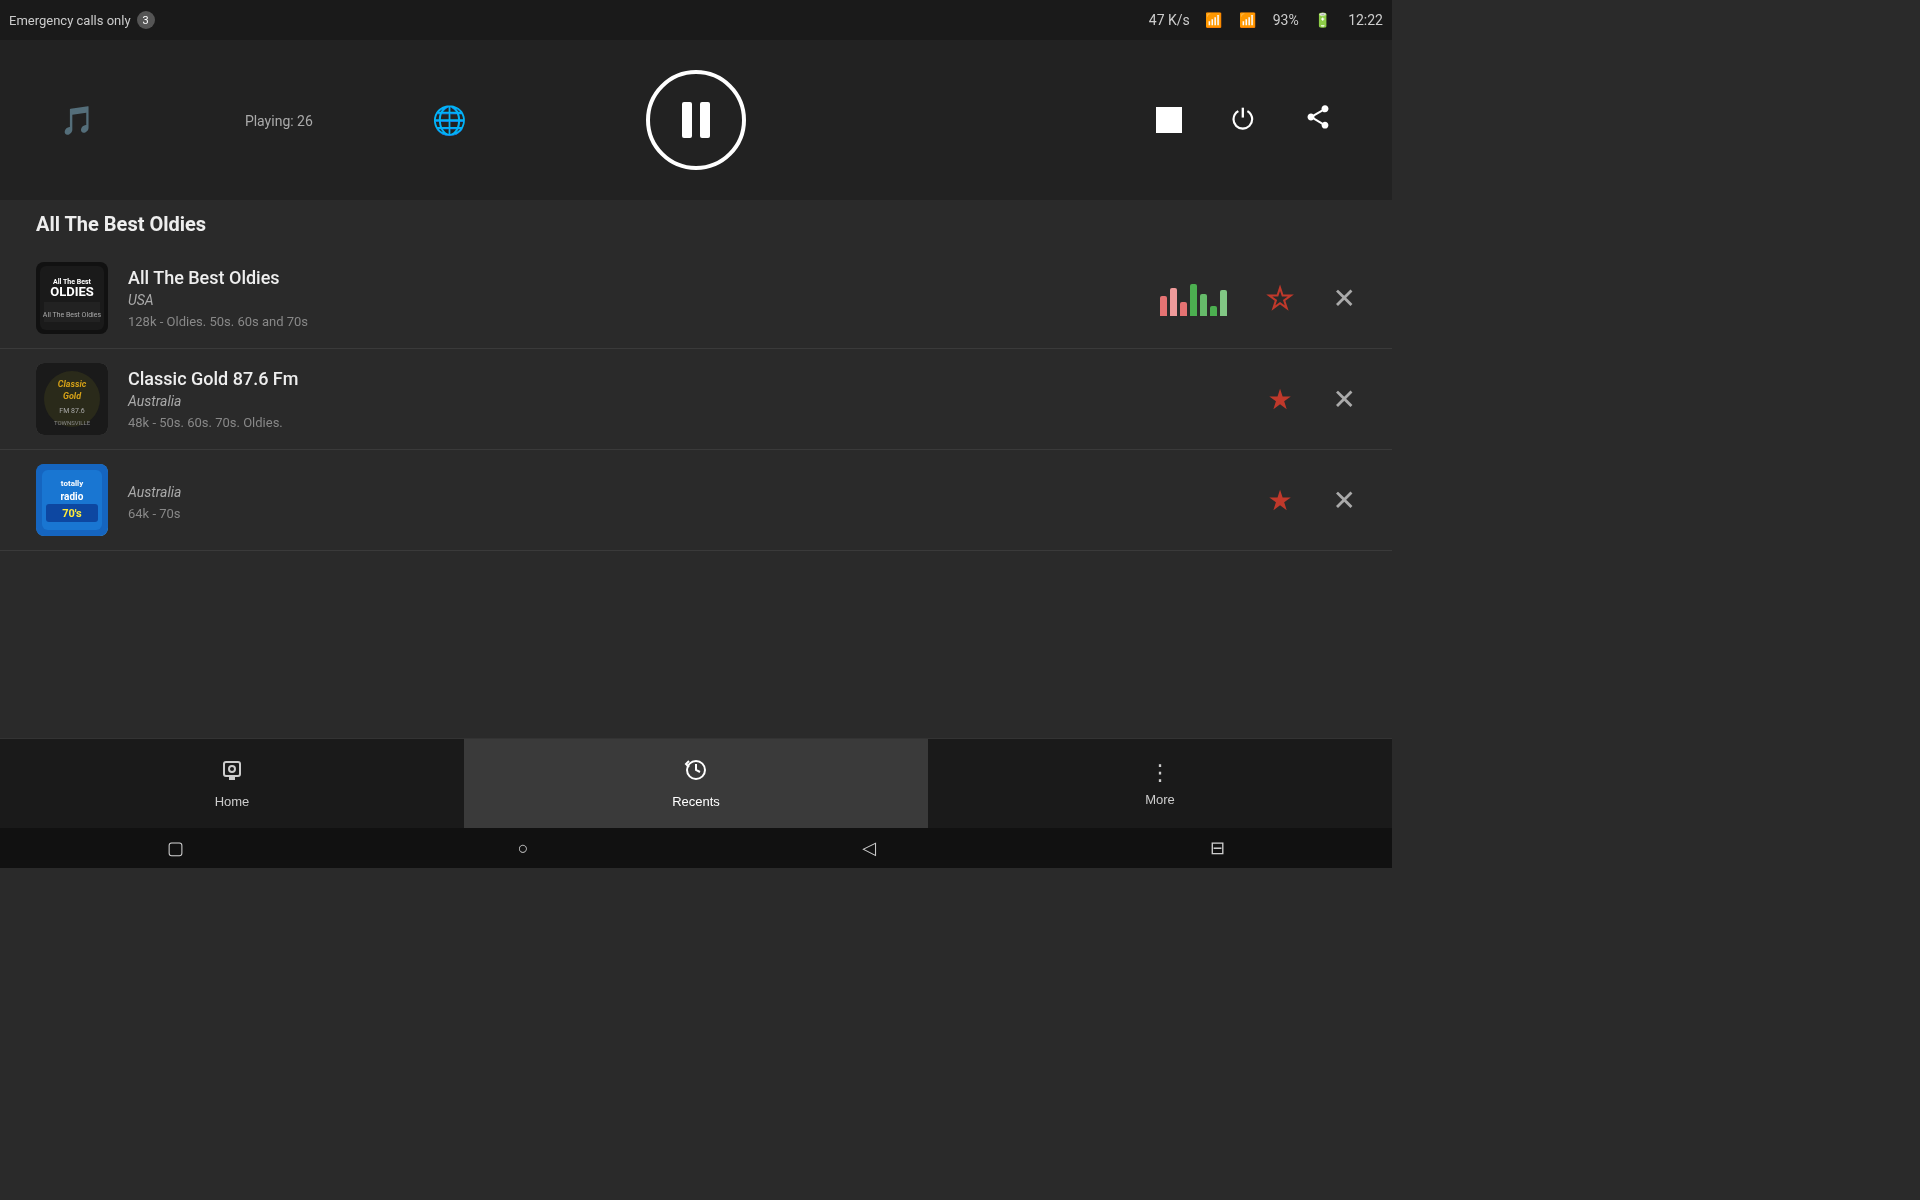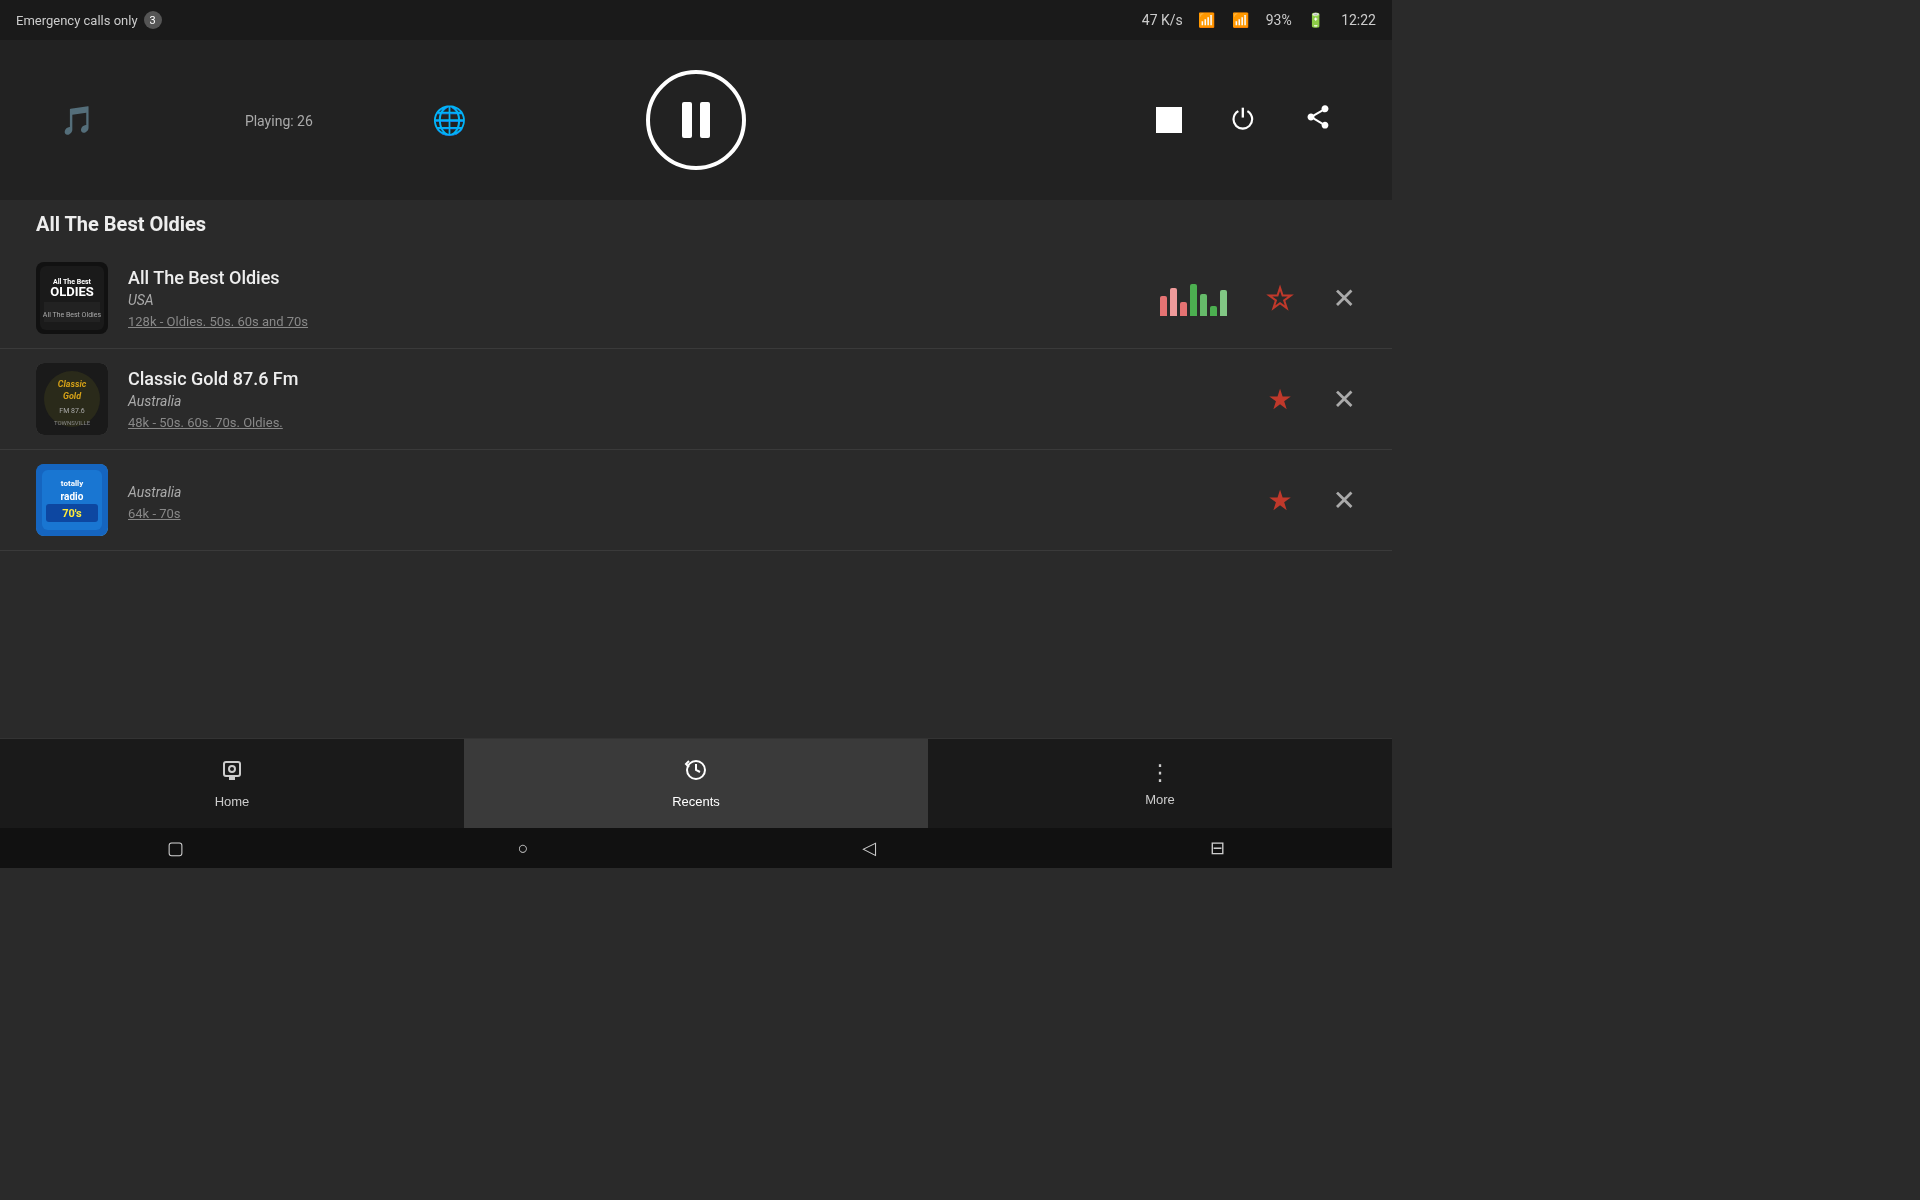--- a/index.html
+++ b/index.html
@@ -13,21 +13,21 @@
       position: relative;
     }
 
     
     .status-bar {
       height: 40px;
       background: #1a1a1a;
       display: flex;
       align-items: center;
       justify-content: space-between;
-      padding: 0 16px;
+      padding: 0 9px;
     }
     .status-left {
       display: flex;
       align-items: center;
       gap: 6px;
       font-size: 13px;
       color: #ccc;
     }
     .status-badge {
       background: #555;
@@ -160,21 +160,20 @@
     .station-country {
       font-size: 14px;
       color: #aaa;
       font-style: italic;
       margin-top: 4px;
     }
     .station-desc {
       font-size: 13px;
       color: #888;
       margin-top: 6px;
-      text-decoration: underline;
     }
     .station-actions {
       display: flex;
       align-items: center;
       gap: 40px;
     }
     .equalizer {
       display: flex;
       align-items: flex-end;
       gap: 3px;

